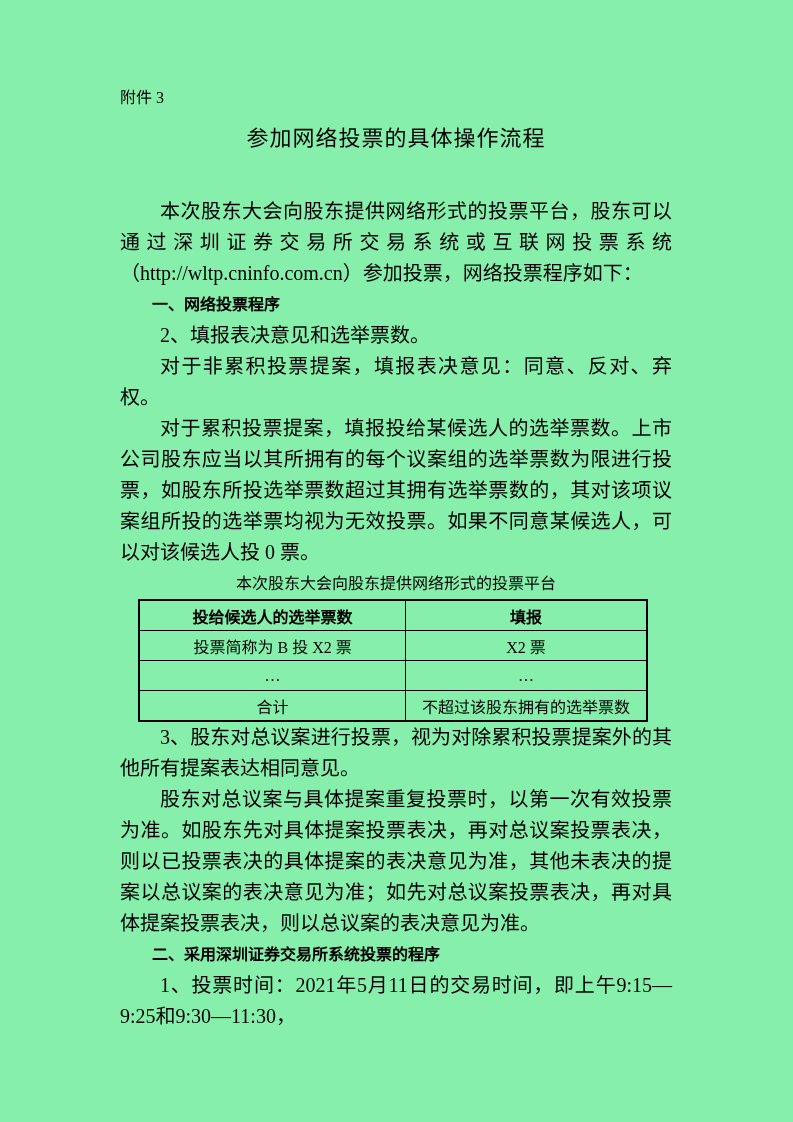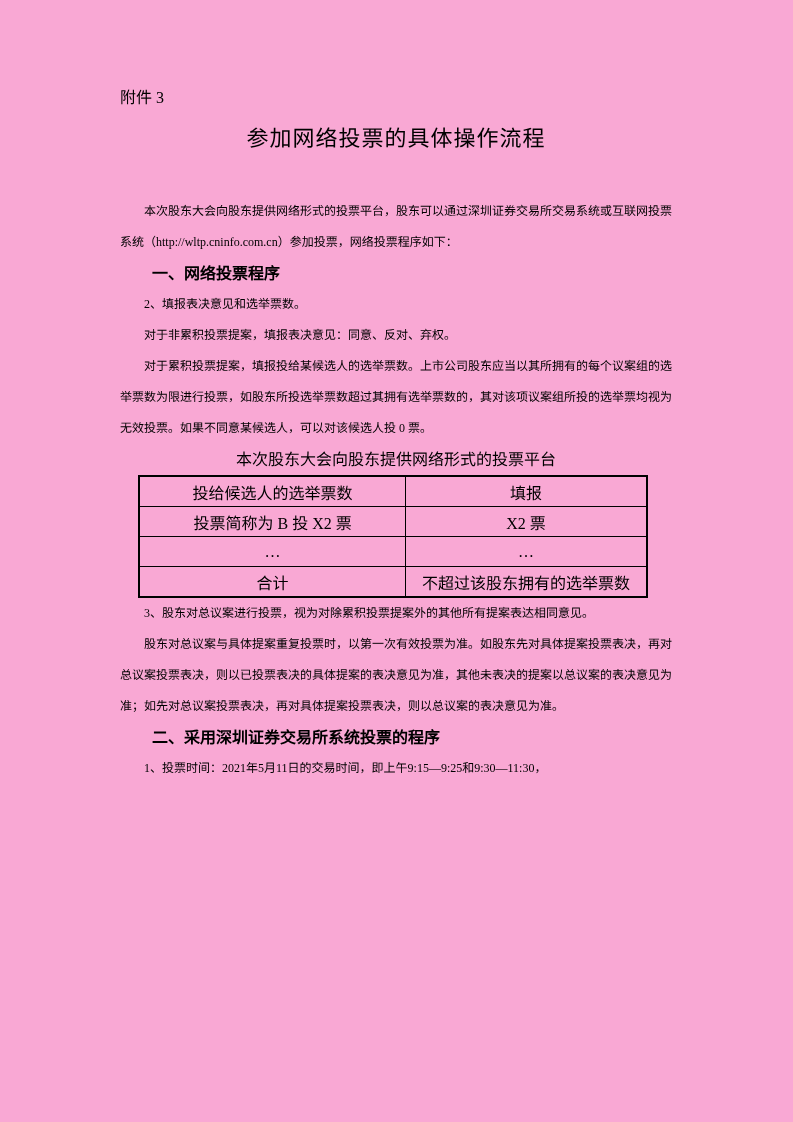--- a/index.html
+++ b/index.html
@@ -1,20 +1,20 @@
 <!DOCTYPE html>
 <html lang="zh-CN"><head>
 <meta charset="utf-8">
 <style>
   html, body { margin: 0; padding: 0; background: #ffffff; }
   .page {
     position: relative;
     width: 793px;
     height: 1122px;
-    background: #f9a8d4;
+    background: #86efac;
     color: #000000;
     font-family: "Liberation Serif", "DejaVu Serif", serif;
     overflow: hidden;
     margin: 0 auto;
   }
   .content {
     padding: 86px 121px 0 120px;
     box-sizing: border-box;
   }
   .attachment {
@@ -25,21 +25,21 @@
   .doc-title {
     font-family: "Liberation Sans", "DejaVu Sans", sans-serif;
     font-weight: 400;
     font-size: 22px;
     line-height: 34px;
     text-align: center;
     margin: 12px 0 0 0;
     letter-spacing: 1px;
   }
   .body-text {
-    font-size: 12px;
+    font-size: 20px;
     line-height: 31px;
     text-align: justify;
     text-indent: 2em;
     margin: 0;
   }
   .intro-gap { margin-top: 40px; }
   .sec-heading {
     font-family: "Liberation Sans", "DejaVu Sans", sans-serif;
     font-weight: 700;
     font-size: 16px;
@@ -65,21 +65,21 @@
     border: 1.5px solid #000;
     height: 29px;
     text-align: center;
     vertical-align: middle;
     font-size: 16px;
     padding: 0 4px;
     overflow: hidden;
   }
   table.vote-table th {
     font-family: "Liberation Sans", "DejaVu Sans", sans-serif;
-    font-weight: 400;
+    font-weight: 700;
   }
   .col-votes { width: 52.5%; }
   .col-fill  { width: 47.5%; }
 </style>
 </head>
 <body>
 
 <div class="page">
   <div class="content">
 

